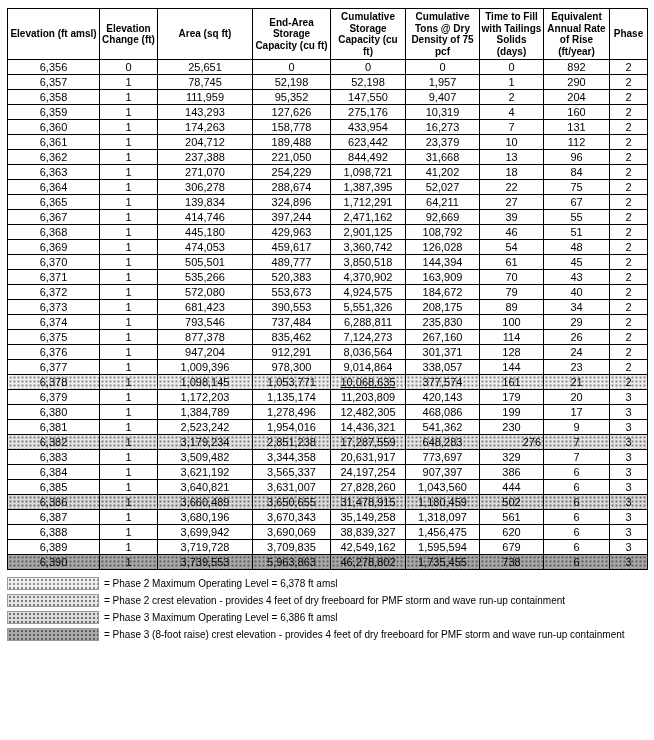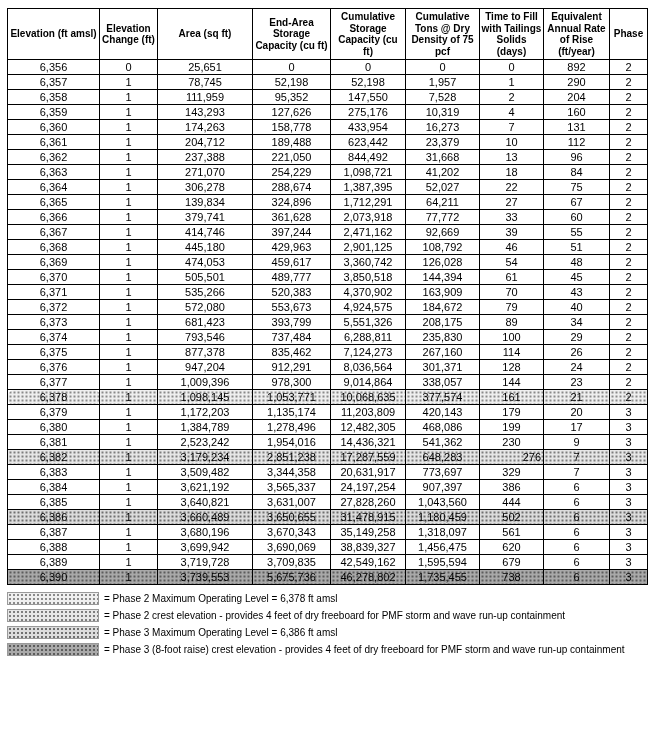--- a/index.html
+++ b/index.html
@@ -107,21 +107,21 @@
           <td>1</td>
           <td>290</td>
           <td>2</td>
         </tr>
         <tr>
           <td>6,358</td>
           <td>1</td>
           <td>111,959</td>
           <td>95,352</td>
           <td>147,550</td>
-          <td>7,528</td>
+          <td>9,407</td>
           <td>2</td>
           <td>204</td>
           <td>2</td>
         </tr>
         <tr>
           <td>6,359</td>
           <td>1</td>
           <td>143,293</td>
           <td>127,626</td>
           <td>275,176</td>
@@ -190,31 +190,20 @@
           <td>1</td>
           <td>139,834</td>
           <td>324,896</td>
           <td>1,712,291</td>
           <td>64,211</td>
           <td>27</td>
           <td>67</td>
           <td>2</td>
         </tr>
         <tr>
-          <td>6,366</td>
-          <td>1</td>
-          <td>379,741</td>
-          <td>361,628</td>
-          <td>2,073,918</td>
-          <td>77,772</td>
-          <td>33</td>
-          <td>60</td>
-          <td>2</td>
-        </tr>
-        <tr>
           <td>6,367</td>
           <td>1</td>
           <td>414,746</td>
           <td>397,244</td>
           <td>2,471,162</td>
           <td>92,669</td>
           <td>39</td>
           <td>55</td>
           <td>2</td>
         </tr>
@@ -270,21 +259,21 @@
           <td>4,924,575</td>
           <td>184,672</td>
           <td>79</td>
           <td>40</td>
           <td>2</td>
         </tr>
         <tr>
           <td>6,373</td>
           <td>1</td>
           <td>681,423</td>
-          <td>393,799</td>
+          <td>390,553</td>
           <td>5,551,326</td>
           <td>208,175</td>
           <td>89</td>
           <td>34</td>
           <td>2</td>
         </tr>
         <tr>
           <td>6,374</td>
           <td>1</td>
           <td>793,546</td>
@@ -326,21 +315,21 @@
           <td>338,057</td>
           <td>144</td>
           <td>23</td>
           <td>2</td>
         </tr>
         <tr>
           <td style="background-color: rgb(239, 239, 239); background-image: radial-gradient(rgb(138, 138, 138) 0.8px, transparent 0.9px); background-size: 4px 4px; border-radius: 6px;">6,378</td>
           <td style="background-color: rgb(239, 239, 239); background-image: radial-gradient(rgb(138, 138, 138) 0.8px, transparent 0.9px); background-size: 4px 4px;">1</td>
           <td style="background-color: rgb(239, 239, 239); background-image: radial-gradient(rgb(138, 138, 138) 0.8px, transparent 0.9px); background-size: 4px 4px;">1,098,145</td>
           <td style="background-color: rgb(239, 239, 239); background-image: radial-gradient(rgb(138, 138, 138) 0.8px, transparent 0.9px); background-size: 4px 4px;">1,053,771</td>
-          <td style="background-color: rgb(239, 239, 239); background-image: radial-gradient(rgb(138, 138, 138) 0.8px, transparent 0.9px); background-size: 4px 4px;">10,068,635</td>
+          <td style="background-color: rgb(239, 239, 239); background-image: radial-gradient(rgb(138, 138, 138) 0.8px, transparent 0.9px); background-size: 4px 4px; text-decoration: underline;">10,068,635</td>
           <td style="background-color: rgb(239, 239, 239); background-image: radial-gradient(rgb(138, 138, 138) 0.8px, transparent 0.9px); background-size: 4px 4px;">377,574</td>
           <td style="background-color: rgb(239, 239, 239); background-image: radial-gradient(rgb(138, 138, 138) 0.8px, transparent 0.9px); background-size: 4px 4px;">161</td>
           <td style="background-color: rgb(239, 239, 239); background-image: radial-gradient(rgb(138, 138, 138) 0.8px, transparent 0.9px); background-size: 4px 4px;">21</td>
           <td style="background-color: rgb(239, 239, 239); background-image: radial-gradient(rgb(138, 138, 138) 0.8px, transparent 0.9px); background-size: 4px 4px;">2</td>
         </tr>
         <tr>
           <td>6,379</td>
           <td>1</td>
           <td>1,172,203</td>
           <td>1,135,174</td>
@@ -457,21 +446,21 @@
           <td>42,549,162</td>
           <td>1,595,594</td>
           <td>679</td>
           <td>6</td>
           <td>3</td>
         </tr>
         <tr>
           <td style="background-color: rgb(169, 169, 169); background-image: radial-gradient(rgb(92, 92, 92) 0.8px, transparent 0.9px); background-size: 4px 4px;">6,390</td>
           <td style="background-color: rgb(169, 169, 169); background-image: radial-gradient(rgb(92, 92, 92) 0.8px, transparent 0.9px); background-size: 4px 4px;">1</td>
           <td style="background-color: rgb(169, 169, 169); background-image: radial-gradient(rgb(92, 92, 92) 0.8px, transparent 0.9px); background-size: 4px 4px;">3,739,553</td>
-          <td style="background-color: rgb(169, 169, 169); background-image: radial-gradient(rgb(92, 92, 92) 0.8px, transparent 0.9px); background-size: 4px 4px;">5,675,736</td>
+          <td style="background-color: rgb(169, 169, 169); background-image: radial-gradient(rgb(92, 92, 92) 0.8px, transparent 0.9px); background-size: 4px 4px;">5,963,863</td>
           <td style="background-color: rgb(169, 169, 169); background-image: radial-gradient(rgb(92, 92, 92) 0.8px, transparent 0.9px); background-size: 4px 4px;">46,278,802</td>
           <td style="background-color: rgb(169, 169, 169); background-image: radial-gradient(rgb(92, 92, 92) 0.8px, transparent 0.9px); background-size: 4px 4px;">1,735,455</td>
           <td style="background-color: rgb(169, 169, 169); background-image: radial-gradient(rgb(92, 92, 92) 0.8px, transparent 0.9px); background-size: 4px 4px;">738</td>
           <td style="background-color: rgb(169, 169, 169); background-image: radial-gradient(rgb(92, 92, 92) 0.8px, transparent 0.9px); background-size: 4px 4px;">6</td>
           <td style="background-color: rgb(169, 169, 169); background-image: radial-gradient(rgb(92, 92, 92) 0.8px, transparent 0.9px); background-size: 4px 4px;">3</td>
         </tr>
       </tbody>
   </table>
 
   <div class="legend">

